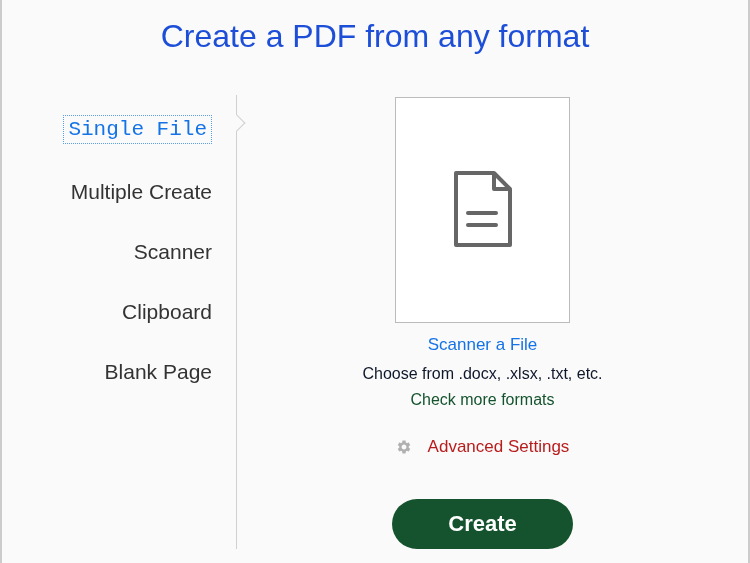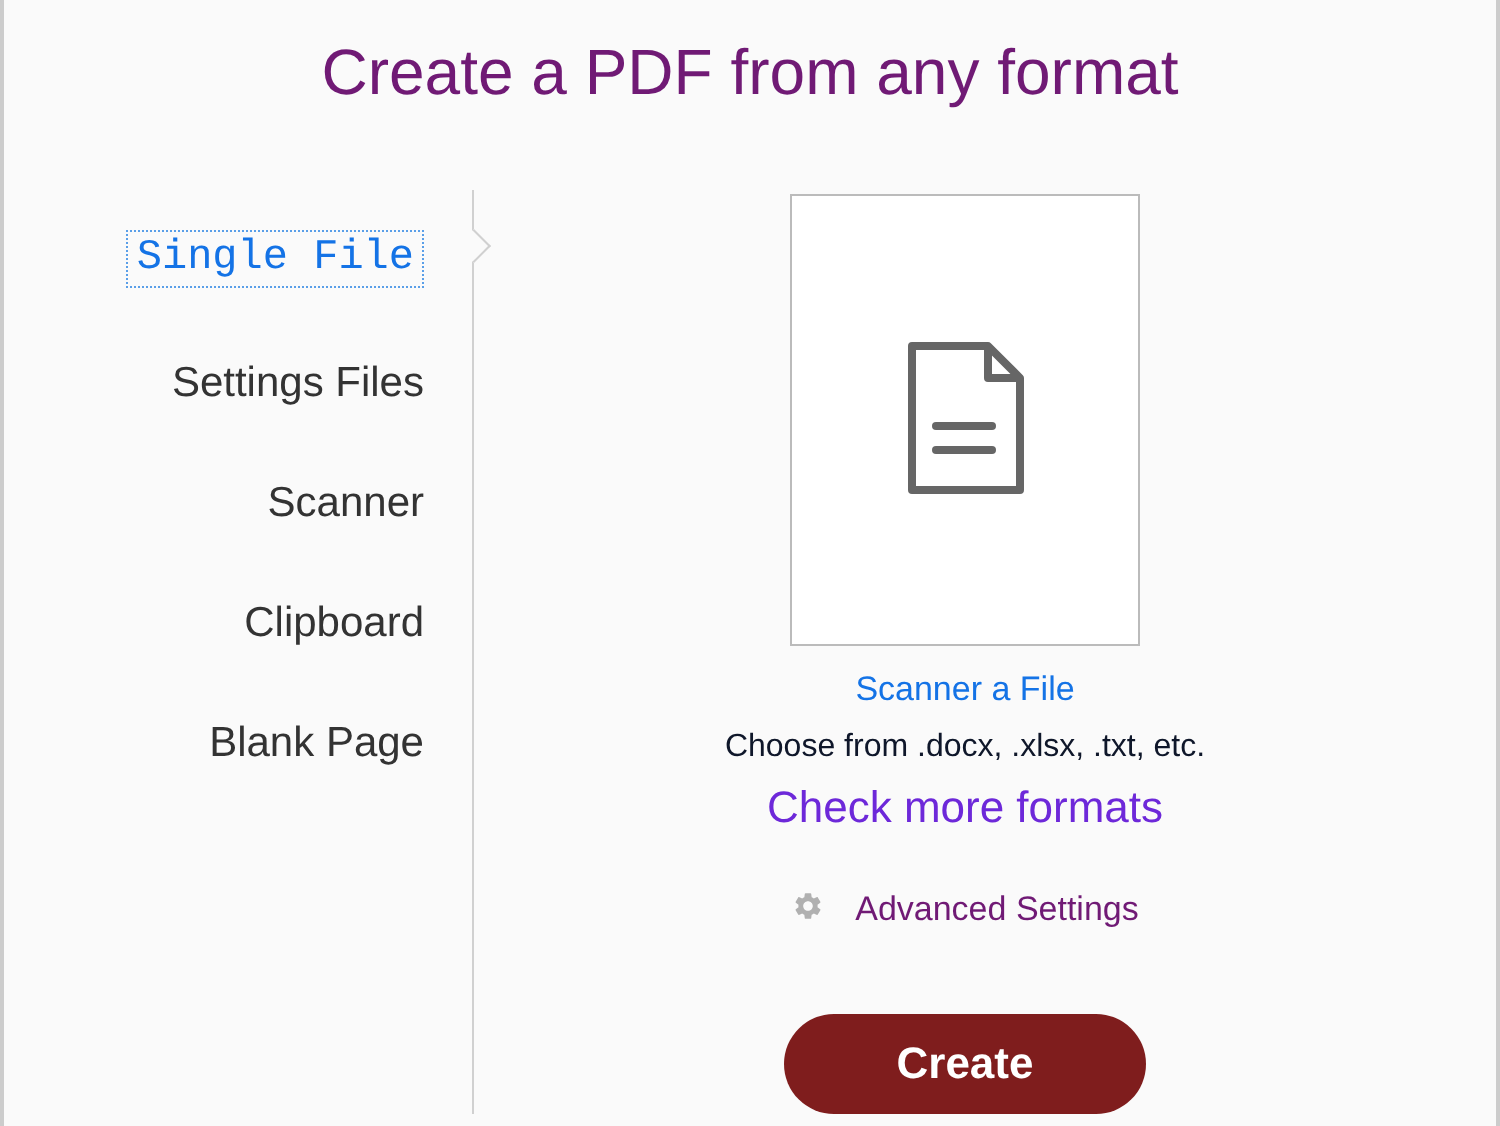--- a/index.html
+++ b/index.html
@@ -20,21 +20,21 @@
       width: 100%;
       height: 100%;
       border-left: 2px solid #ccc;
       border-right: 2px solid #ccc;
       padding: 0;
     }
     .page-title {
       text-align: center;
       font-size: 32px;
       font-weight: 400;
-      color: #701a75;
+      color: #1d4ed8;
       padding: 18px 0 40px 0;
     }
     .content {
       display: flex;
       padding: 0 20px 0 50px;
     }
     .sidebar {
       width: 185px;
       border-right: 1px solid #d0d0d0;
       padding-right: 0;
@@ -97,39 +97,40 @@
       font-size: 17px;
       margin-top: 12px;
       cursor: pointer;
     }
     .help-text {
       color: #0f172a;
       font-size: 16px;
       margin-top: 10px;
     }
     .more-formats {
-      color: #6d28d9;
-      font-size: 22px;
+      color: #14532d;
+      font-size: 16px;
       margin-top: 8px;
       cursor: pointer;
     }
     .advanced {
       display: flex;
+      align-items: center;
       gap: 16px;
-      color: #701a75;
+      color: #b91c1c;
       font-size: 17px;
       margin-top: 28px;
       cursor: pointer;
     }
     .gear-icon svg {
       display: block;
     }
     .create-btn {
       margin-top: 42px;
-      background: #7f1d1d;
+      background: #14532d;
       color: #fff;
       border: none;
       border-radius: 28px;
       font-size: 22px;
       font-weight: 600;
       padding: 12px 56px;
       cursor: pointer;
     }
   </style>
 </head>
@@ -138,21 +139,21 @@
 <div class="container">
   <h1 class="page-title">Create a PDF from any format</h1>
 
   <div class="content">
     <div class="sidebar">
       <div class="notch"></div>
       <div class="sidebar-item active">
         <span class="label-inner">Single File</span>
       </div>
       <div class="sidebar-item">
-        <span>Settings Files</span>
+        <span>Multiple Create</span>
       </div>
       <div class="sidebar-item">
         <span>Scanner</span>
       </div>
       <div class="sidebar-item">
         <span>Clipboard</span>
       </div>
       <div class="sidebar-item">
         <span>Blank Page</span>
       </div>

